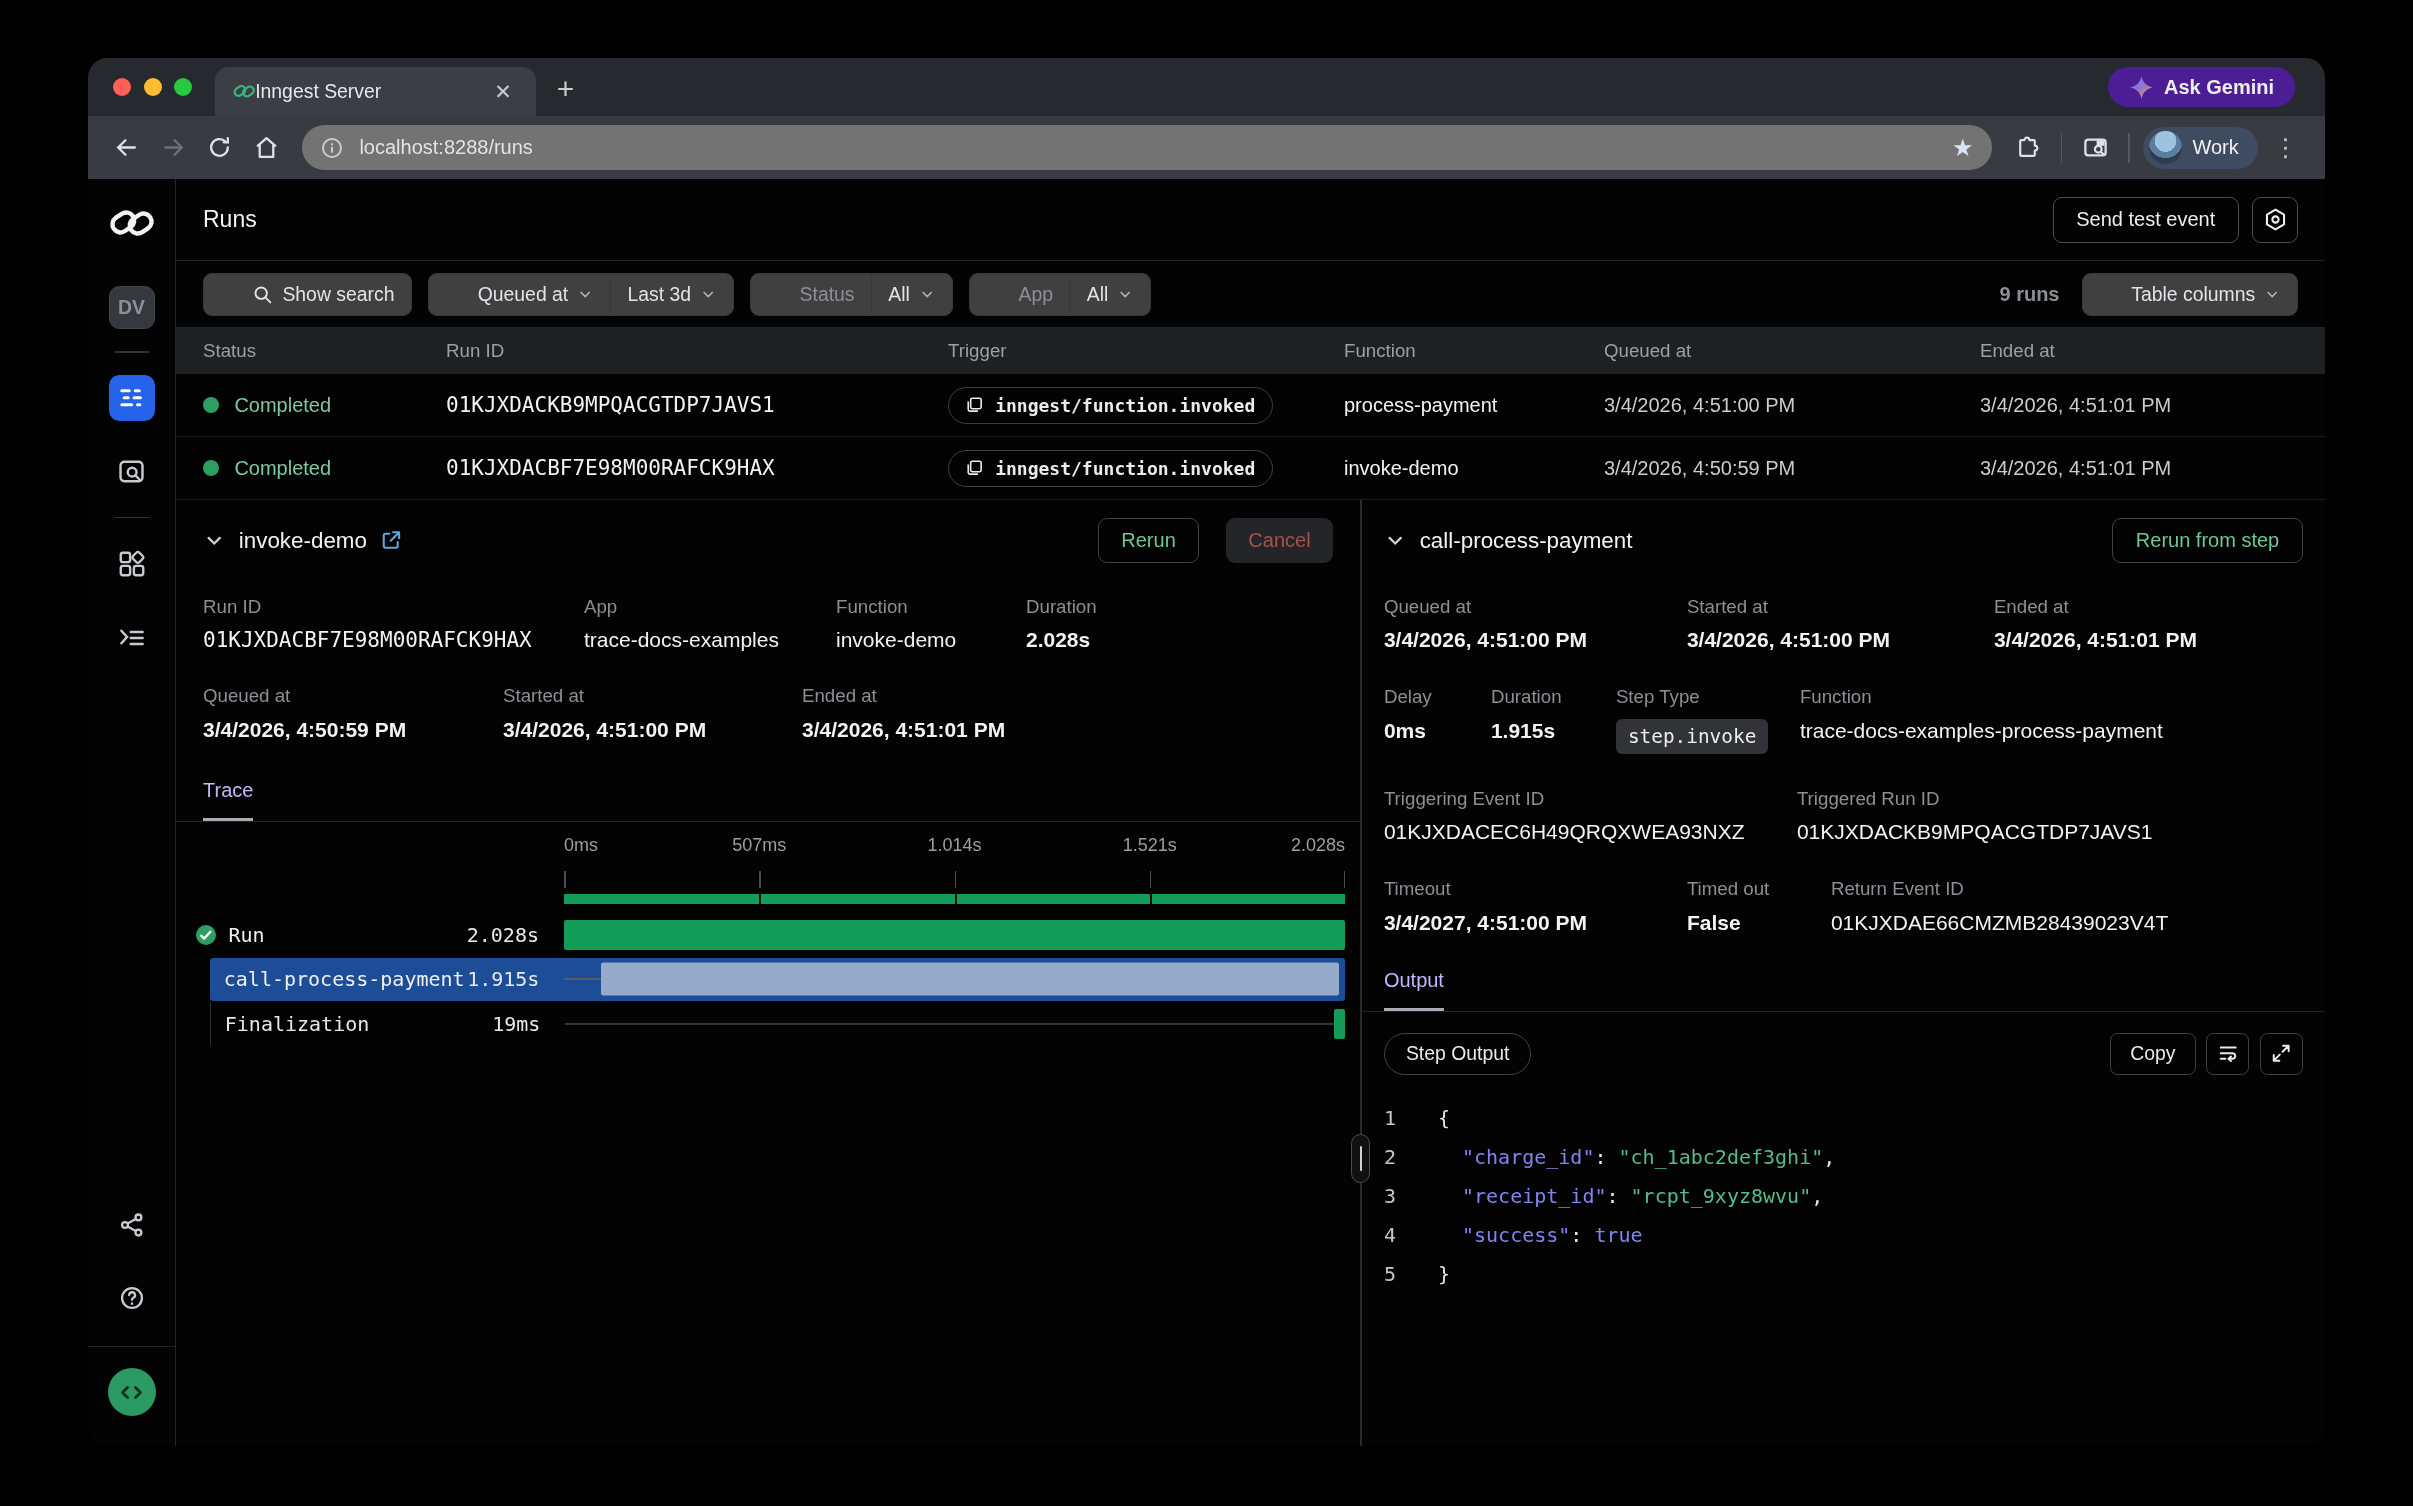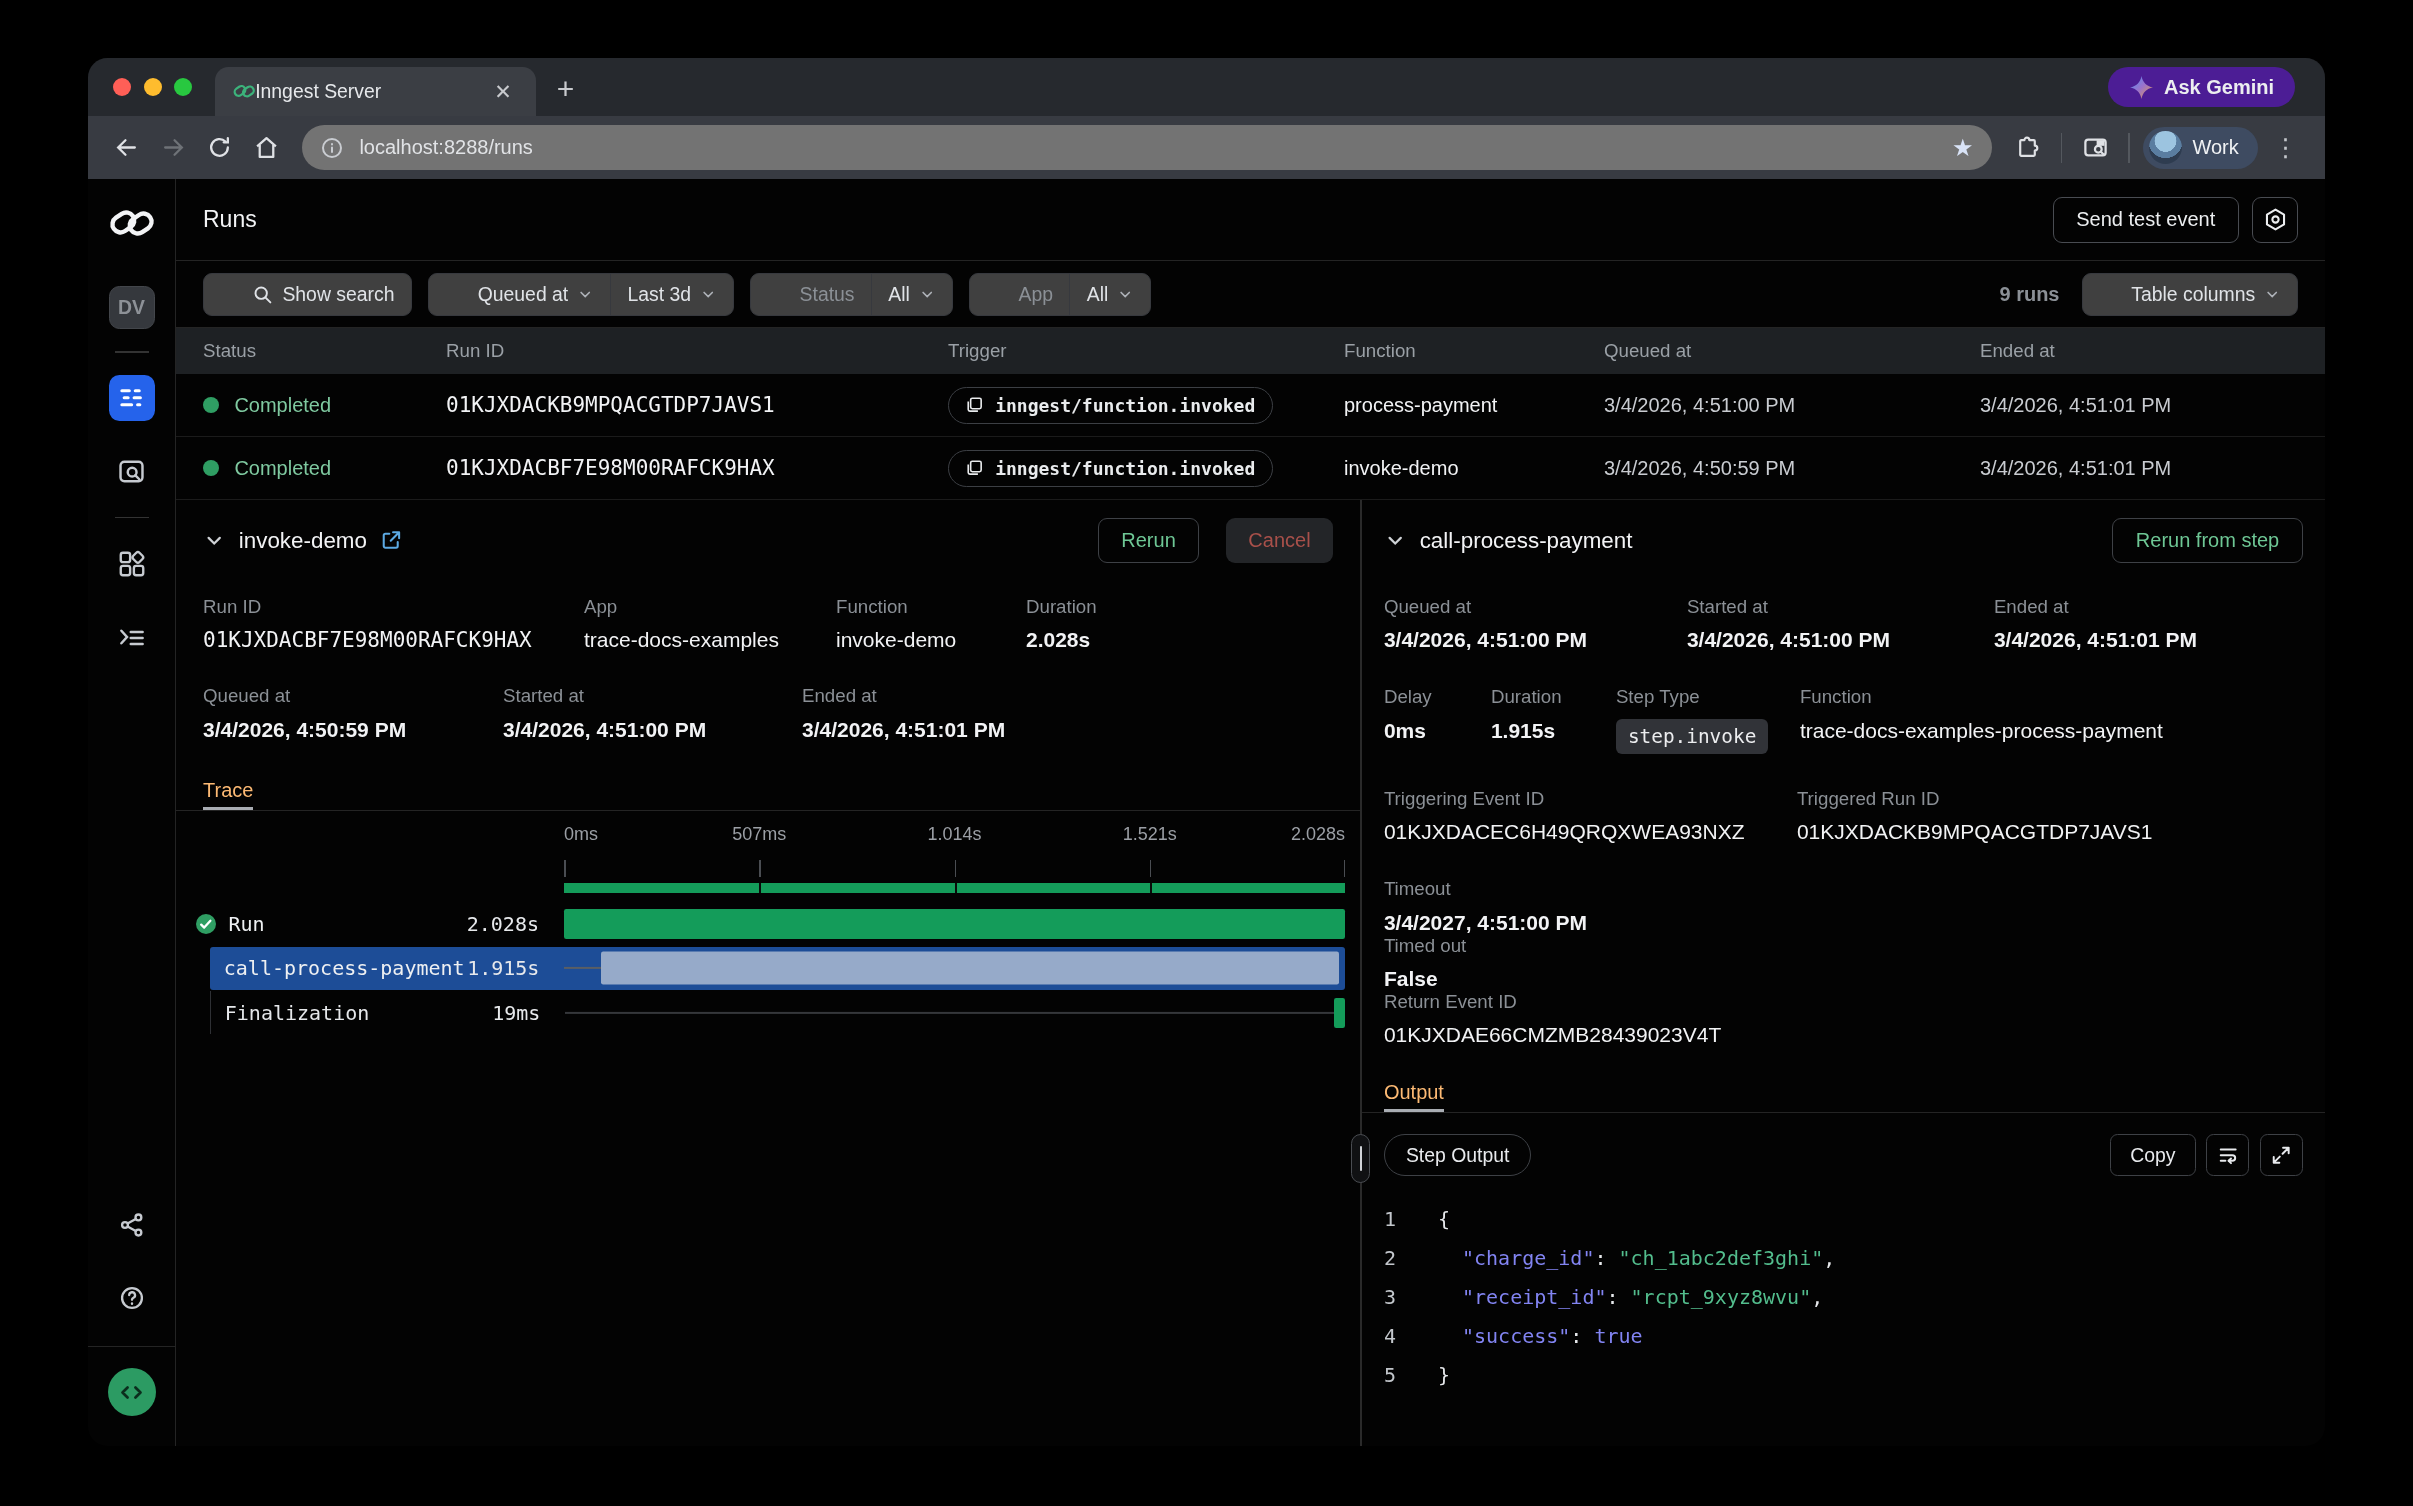--- a/index.html
+++ b/index.html
@@ -106,21 +106,21 @@
                 display:inline-flex; align-items:center; margin-left:13.4px; }
 
   .fieldrow { display:flex; margin:33px 27px 0; }
   .field .lab { color:#8b9096; font-size:18.7px; }
   .field .val { margin-top:10.4px; font-size:21px; color:#f2f3f5; }
   .val-strong { font-weight:600; }
   .link { color:#5ca9e2; }
   .chip { display:inline-block; background:#313338; border-radius:6px; padding:6px 12px; color:#ecedef; font-size:19.4px; }
 
   .tab-row { margin-top:37px; border-bottom:1.5px solid #242424; padding:0 27px; }
-  .tab-lab { display:inline-block; color:#fdba74; font-size:20px; padding-bottom:5px; border-bottom:3px solid #a9adb3; }
+  .tab-lab { display:inline-block; color:#c4b5fd; font-size:20px; padding-bottom:16px; border-bottom:3px solid #a9adb3; }
 
   
   .trace-wrap { padding:10.4px 15px 0; }
   .t-head { display:flex; }
   .t-lcol { width:373px; flex:none; }
   .t-axis { flex:1; position:relative; height:72px; }
   .ax-lab { position:absolute; top:3px; color:#9b9fa5; font-size:18px; transform:translateX(-50%); }
   .ax-lab.first { transform:none; }
   .ax-lab.last { transform:translateX(-100%); }
   .ax-tick { position:absolute; bottom:16.4px; width:1.5px; height:16.4px; background:#4a4d52; }
@@ -616,21 +616,21 @@
             <div class="field w554">
               <div class="lab">Triggering Event ID</div>
               <div class="val link">01KJXDACEC6H49QRQXWEA93NXZ</div>
             </div>
             <div class="field">
               <div class="lab">Triggered Run ID</div>
               <div class="val link">01KJXDACKB9MPQACGTDP7JAVS1</div>
             </div>
           </div>
 
-          <div class="fieldrow" style="margin:34px 22.4px 0;flex-direction:column;">
+          <div class="fieldrow" style="margin:34px 22.4px 0;">
             <div class="field w406">
               <div class="lab">Timeout</div>
               <div class="val val-strong">3/4/2027, 4:51:00 PM</div>
             </div>
             <div class="field w193">
               <div class="lab">Timed out</div>
               <div class="val val-strong">False</div>
             </div>
             <div class="field">
               <div class="lab">Return Event ID</div>

